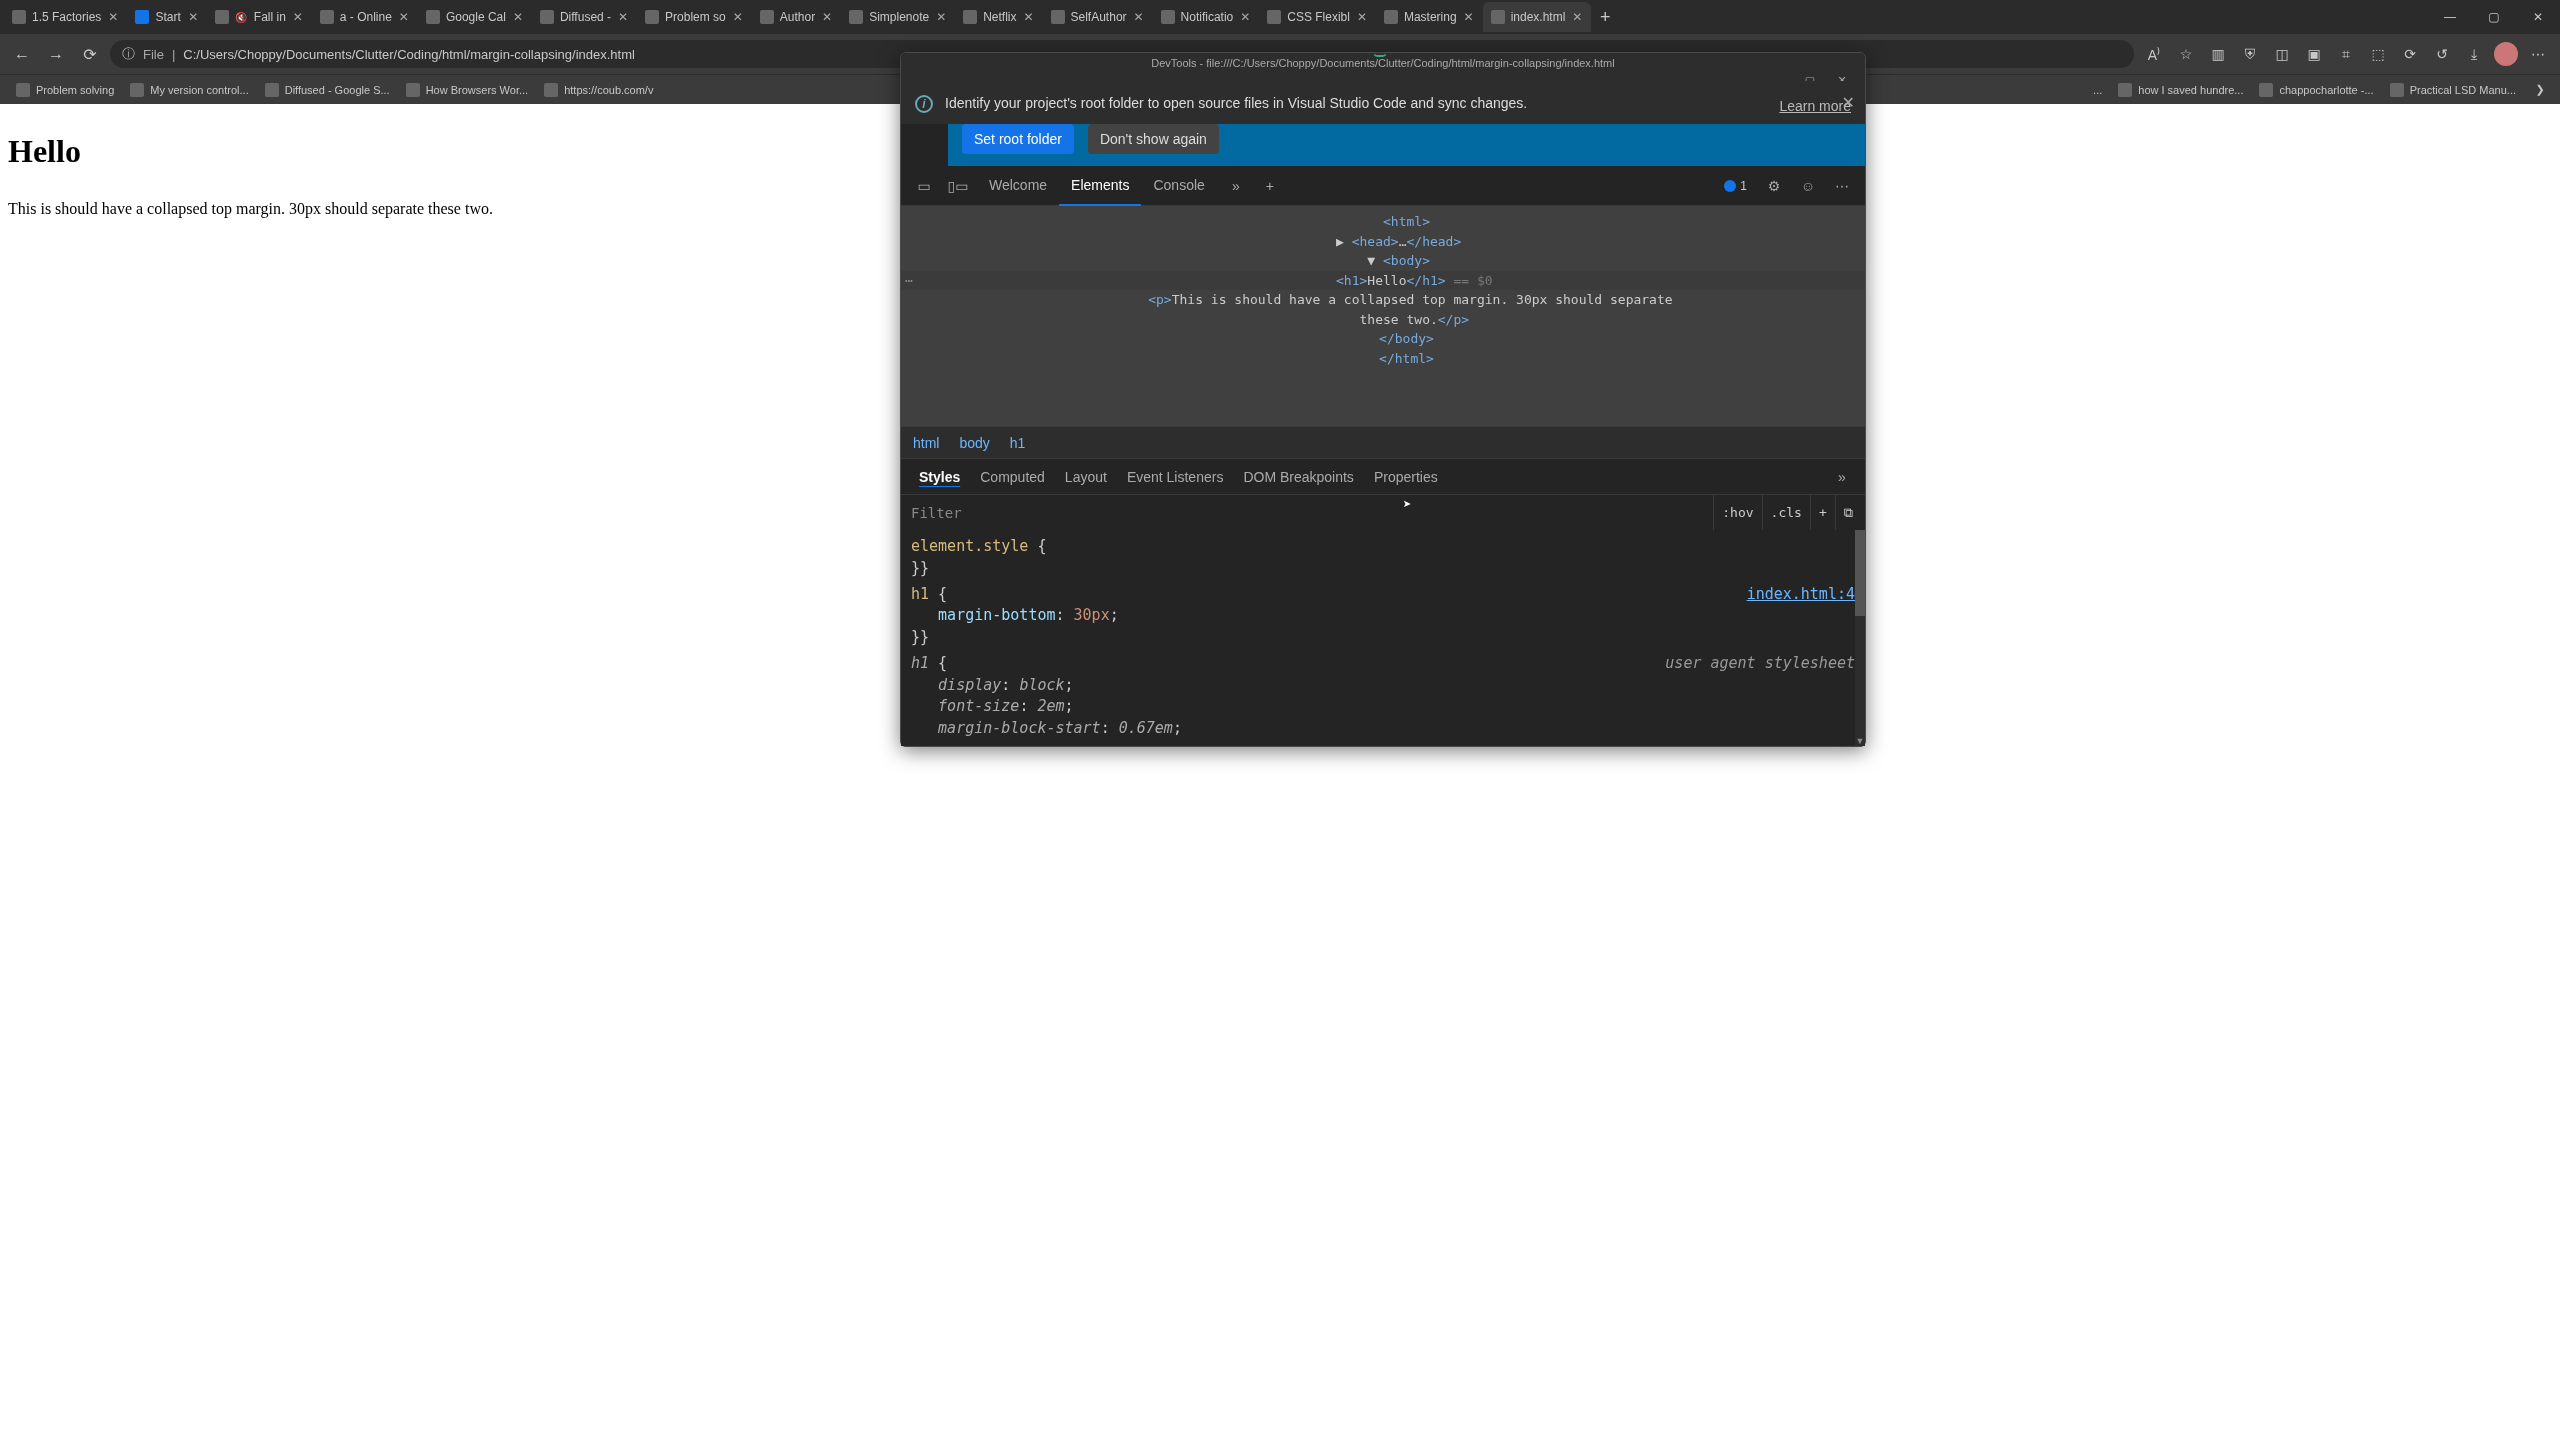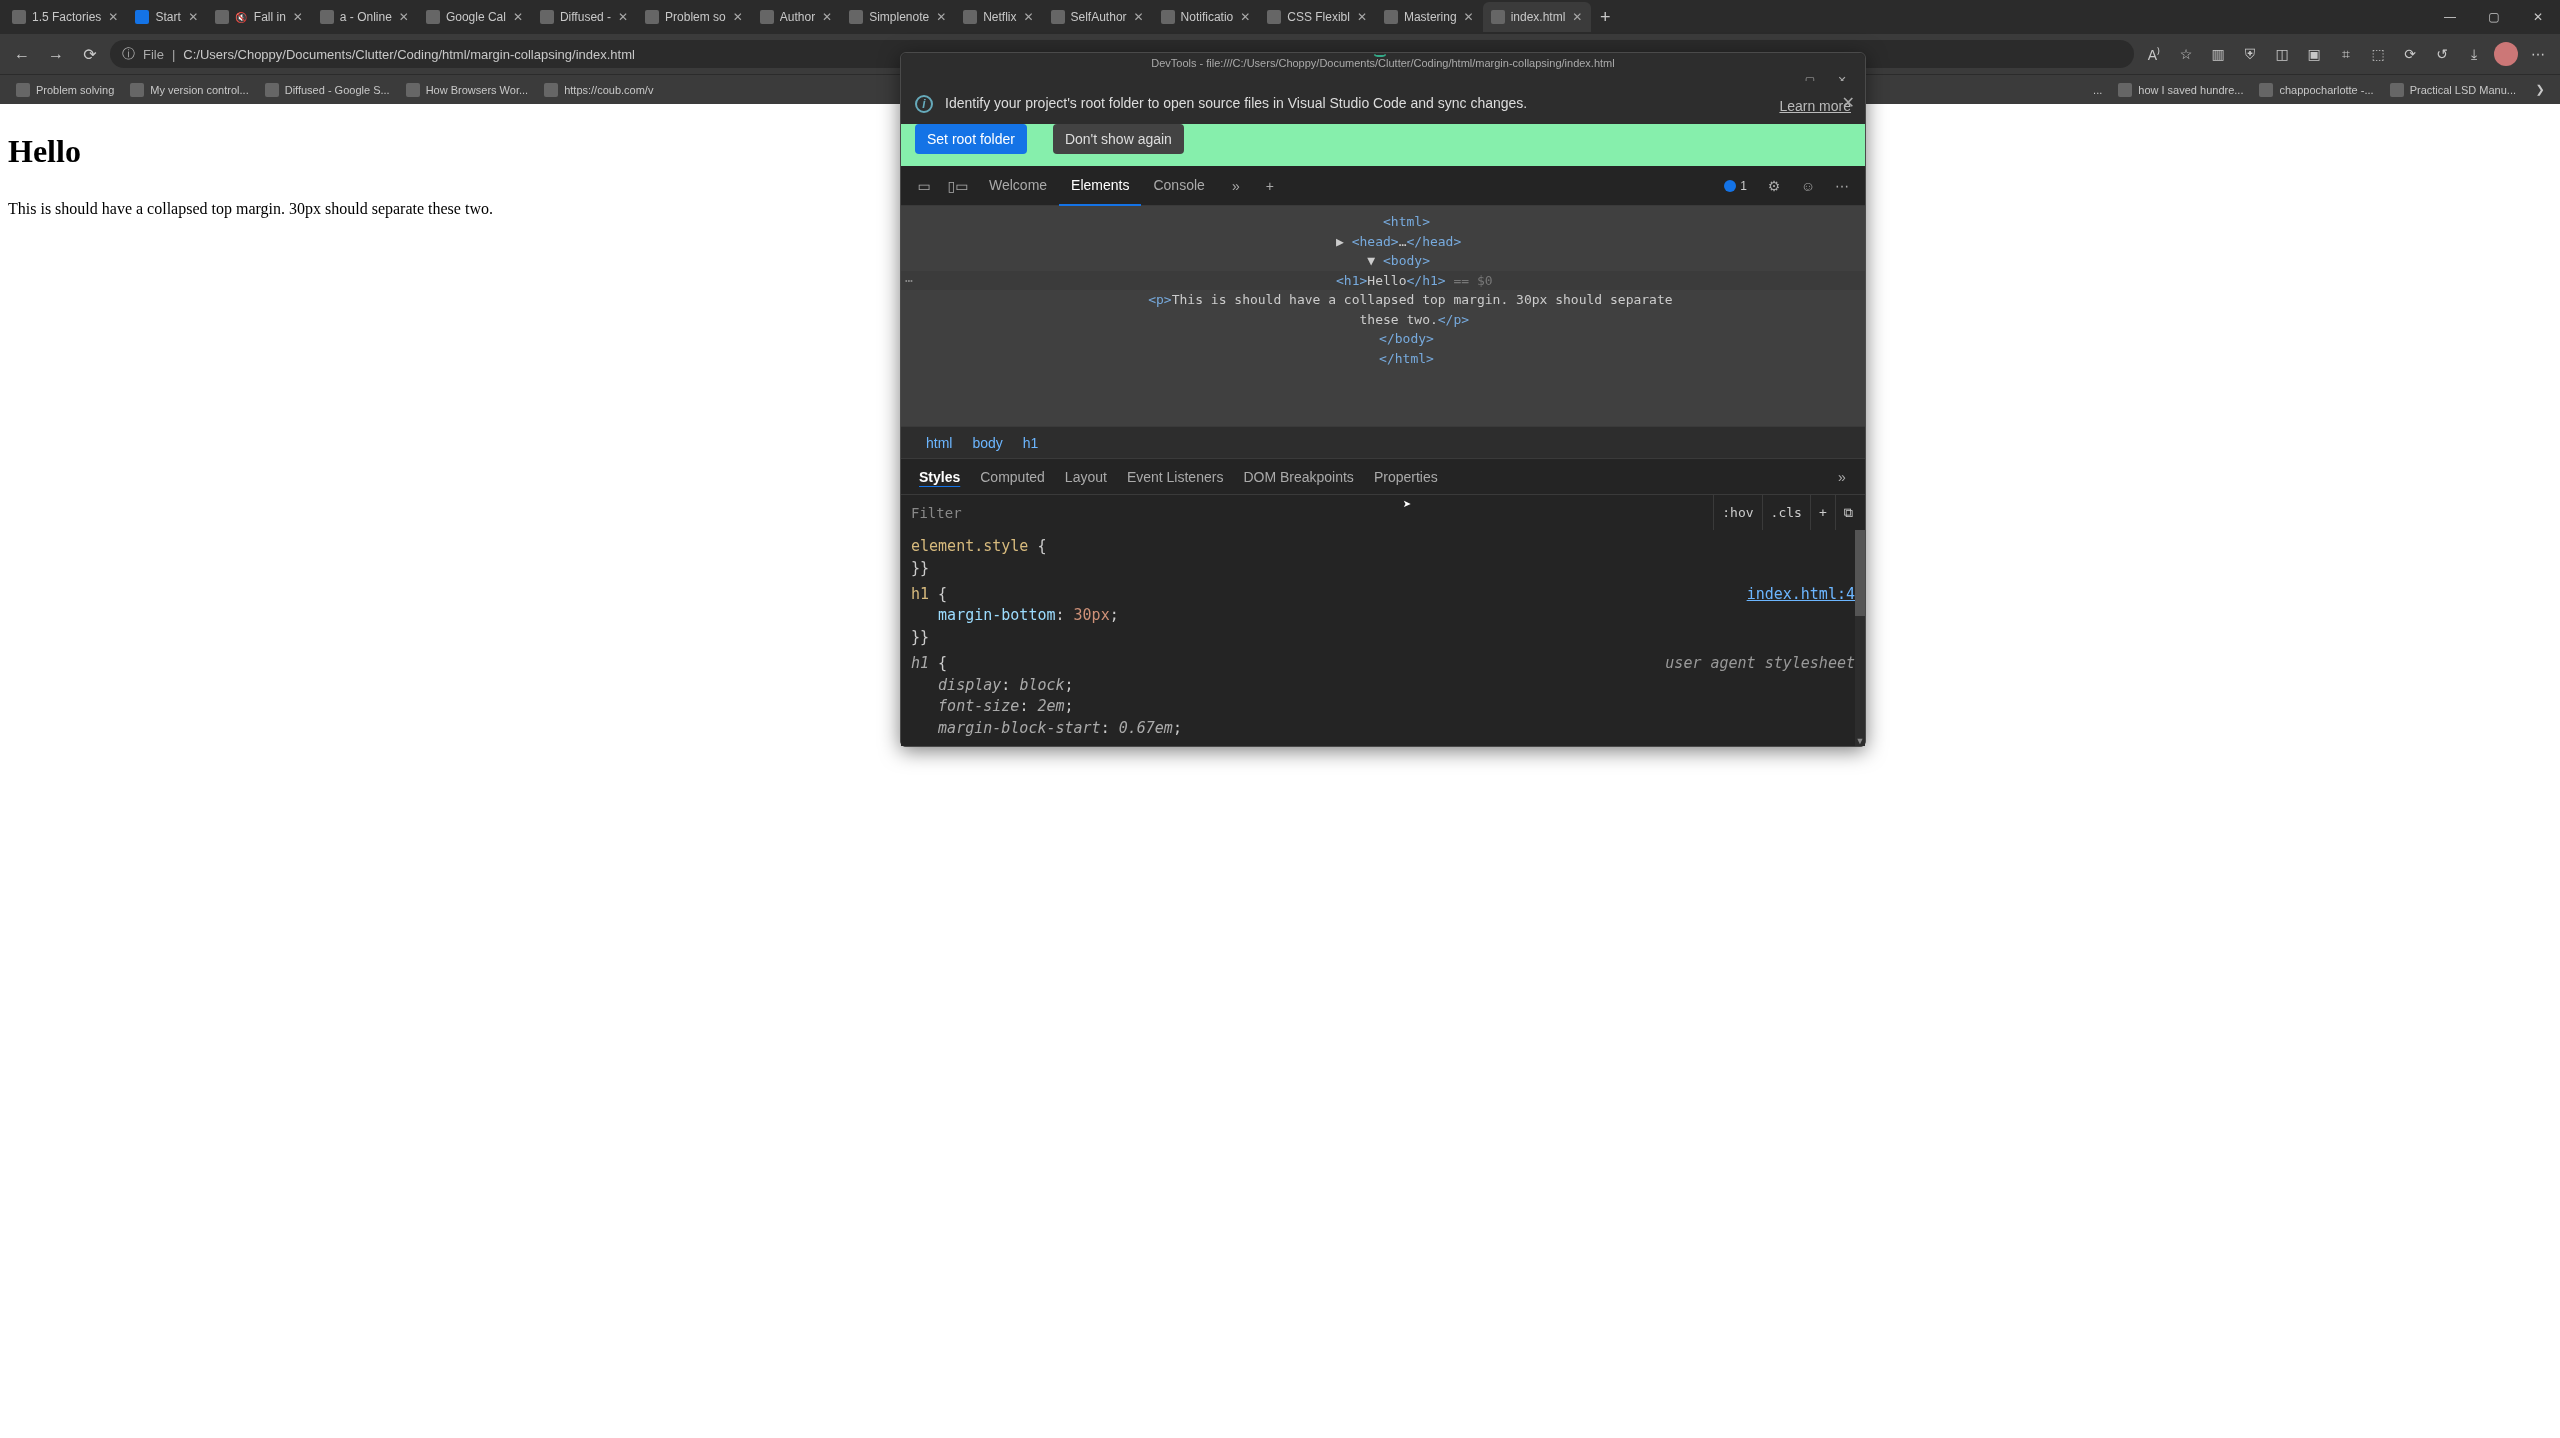--- a/index.html
+++ b/index.html
@@ -143,21 +143,21 @@
     background:#2d2d2d; font-size:14px; color:#ddd; position:relative;
   }
   .dt-info .infoicon {
     width:18px;height:18px;border-radius:50%;border:2px solid #6ab;color:#6ab;
     display:flex;align-items:center;justify-content:center;font-size:12px;flex-shrink:0;margin-top:2px;font-style:italic;font-weight:bold;
   }
   .dt-info .txt { flex:1; line-height:1.5;}
   .dt-info .learn { color:#bbb; text-decoration:underline; white-space:nowrap; align-self:flex-end;}
   .dt-info .closex { position:absolute; right:10px; bottom:12px; font-size:16px; color:#aaa;}
   .dt-buttons {
-    display:flex; gap:26px; padding:0 14px 12px 14px; background:#86efac;
+    display:flex; gap:14px; padding:0 14px 12px 14px; background:#0369a1;margin-left:47px;
   }
   .btn {
     height:30px; padding:0 12px; border-radius:4px; font-size:14px;
     display:flex;align-items:center;justify-content:center;
   }
   .btn.primary { background:#1473e6; color:#fff;}
   .btn.secondary { background:#434343; color:#ddd;}
 
   .dt-tabs {
     display:flex;align-items:center;height:40px;padding:0 8px;gap:4px;
@@ -184,21 +184,21 @@
   .dom .sel { background:#3b3b3b;}
   .dom .dots { position:absolute; left:4px; color:#888; letter-spacing:1px;}
   .tagc{color:#77aadd;} .txtc{color:#ccc;}
   .cmt{color:#777;}
 
   .cursor {
     position:absolute; top:288px; left:502px; font-size:14px; color:#fff;
   }
 
   .crumbs {
-    display:flex;align-items:center;gap:20px;padding:0 25px;height:32px;
+    display:flex;align-items:center;gap:20px;padding:0 12px;height:32px;
     border-top:1px solid #3a3a3a;background:#2d2d2d;font-size:14px;color:#6cb6ff;
   }
 
   .styletabs {
     display:flex;align-items:center;height:36px;padding:0 8px;gap:12px;
     border-top:1px solid #3a3a3a;background:#242424;font-size:14px;color:#aaa;
   }
   .styletab{padding:0 10px;height:36px;display:flex;align-items:center;}
   .styletab.active{color:#fff;font-weight:600;text-decoration:underline;text-underline-offset:4px;text-decoration-color:#1473e6;}
   .styletabs .more{margin-left:auto;width:30px;display:flex;align-items:center;justify-content:center;}

